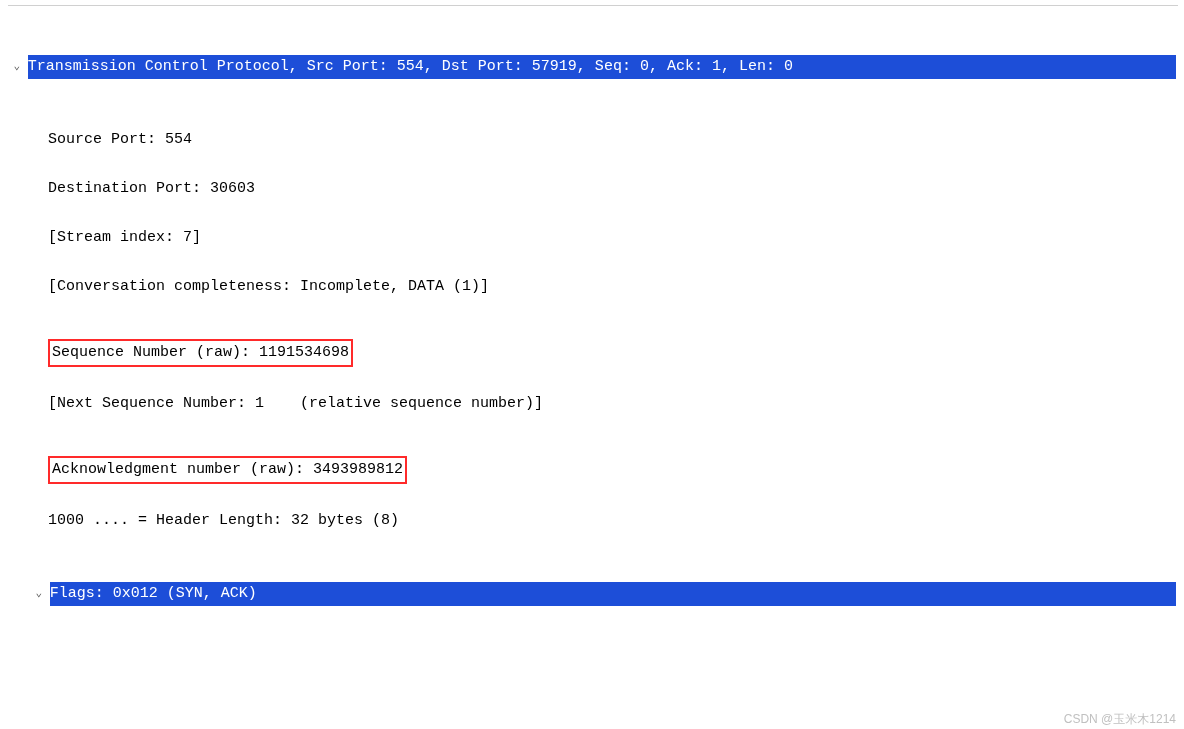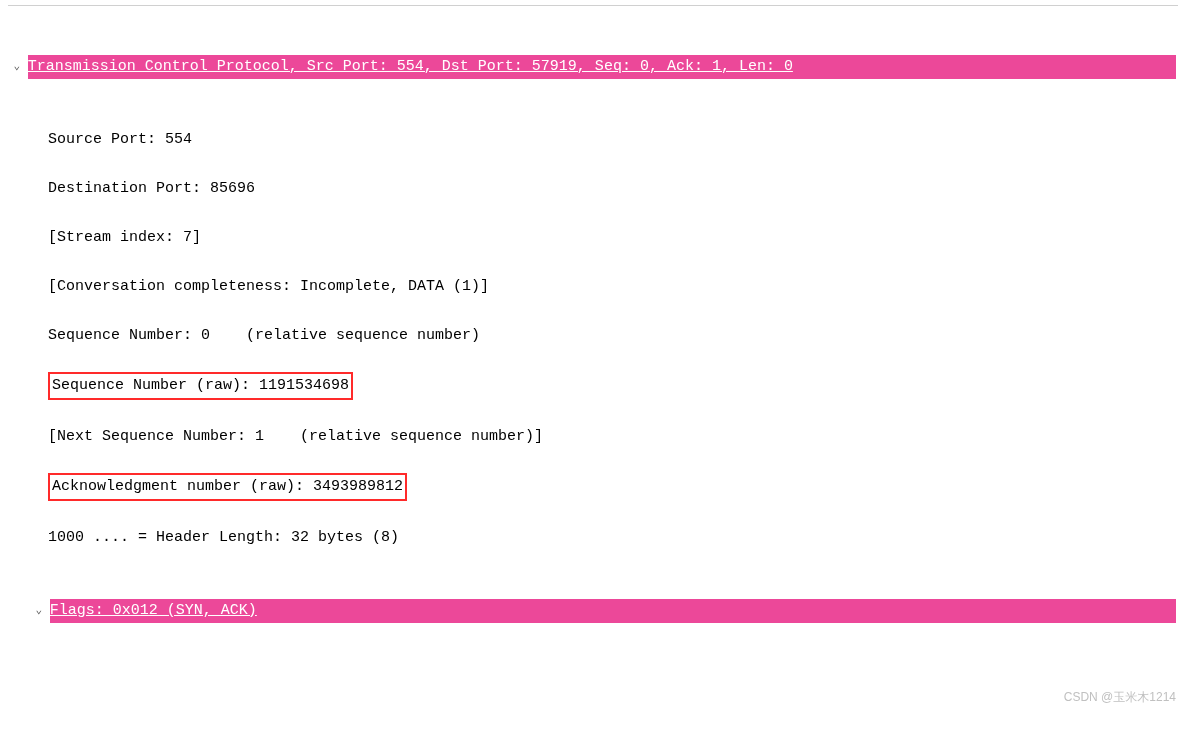--- a/index.html
+++ b/index.html
@@ -18,52 +18,52 @@
   .indent1 { padding-left: 40px; }
   .expander {
     display: inline-block;
     width: 14px;
     text-align: center;
     color: #555;
     margin-right: 4px;
     font-size: 11px;
     user-select: none;
   }
-  .sel-blue { background: #ec4899; color:#fff; width:100%;text-decoration:underline; }
+  .sel-blue { background: #1d4ed8; color:#fff; width:100%; }
   .redbox {
     border: 2px solid #ff2a2a;
     padding: 0 2px;
     display: inline-block;
+    margin-top: 16px;
   }
   .watermark {
     position: absolute;
     right: 8px;
-    bottom: 22px;
+    bottom: 0;
     font-size: 12px;
     color: #c0c0c0;
     font-family: sans-serif;
   }
   .container { border-top:1px solid #d0d0d0; border-bottom:1px solid #d0d0d0; width:1170px; position:relative; padding-bottom:2px;}
 </style>
 </head>
 <body>
 
 <div class="container">
 <div class="tree">
 
 <div class="row indent0">
   <span class="expander">⌄</span>
   <span class="sel-blue">Transmission Control Protocol, Src Port: 554, Dst Port: 57919, Seq: 0, Ack: 1, Len: 0</span>
 </div>
 
 <div class="row indent1"><span>Source Port: 554</span></div>
-<div class="row indent1"><span>Destination Port: 85696</span></div>
+<div class="row indent1"><span>Destination Port: 30603</span></div>
 <div class="row indent1"><span>[Stream index: 7]</span></div>
 <div class="row indent1"><span>[Conversation completeness: Incomplete, DATA (1)]</span></div>
-<div class="row indent1"><span>Sequence Number: 0    (relative sequence number)</span></div>
 <div class="row indent1"><span class="redbox">Sequence Number (raw): 1191534698</span></div>
 <div class="row indent1"><span>[Next Sequence Number: 1    (relative sequence number)]</span></div>
 <div class="row indent1"><span class="redbox">Acknowledgment number (raw): 3493989812</span></div>
 <div class="row indent1"><span>1000 .... = Header Length: 32 bytes (8)</span></div>
 
 <div class="row" style="padding-left:24px;">
   <span class="expander">⌄</span>
   <span class="sel-blue">Flags: 0x012 (SYN, ACK)</span>
 </div>
 

